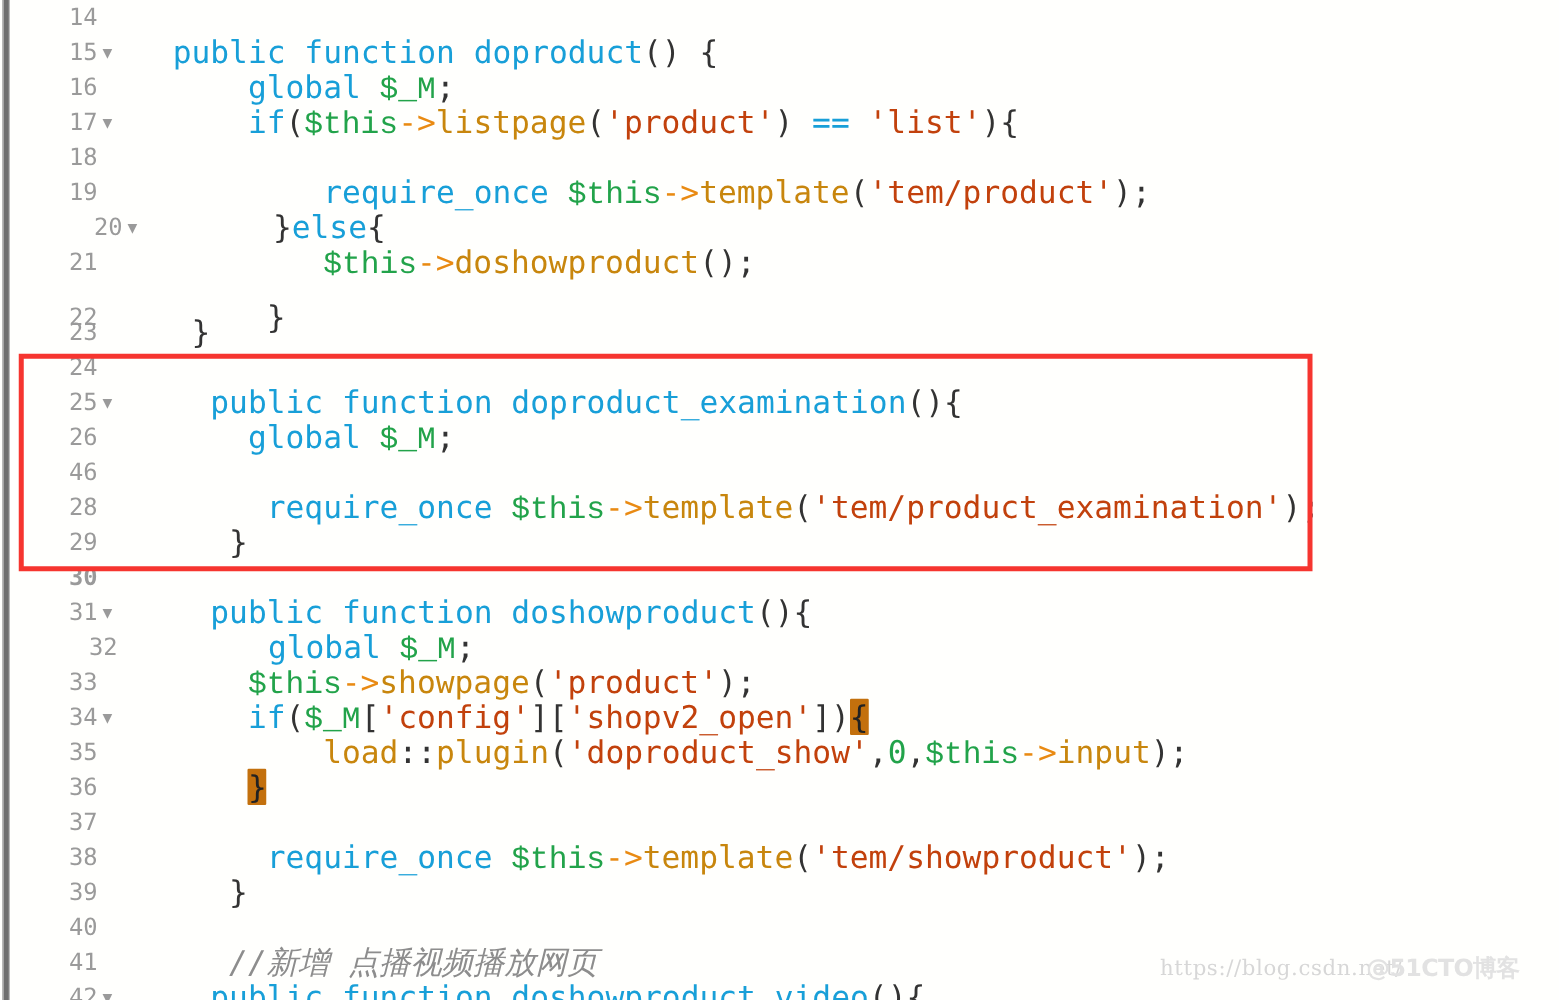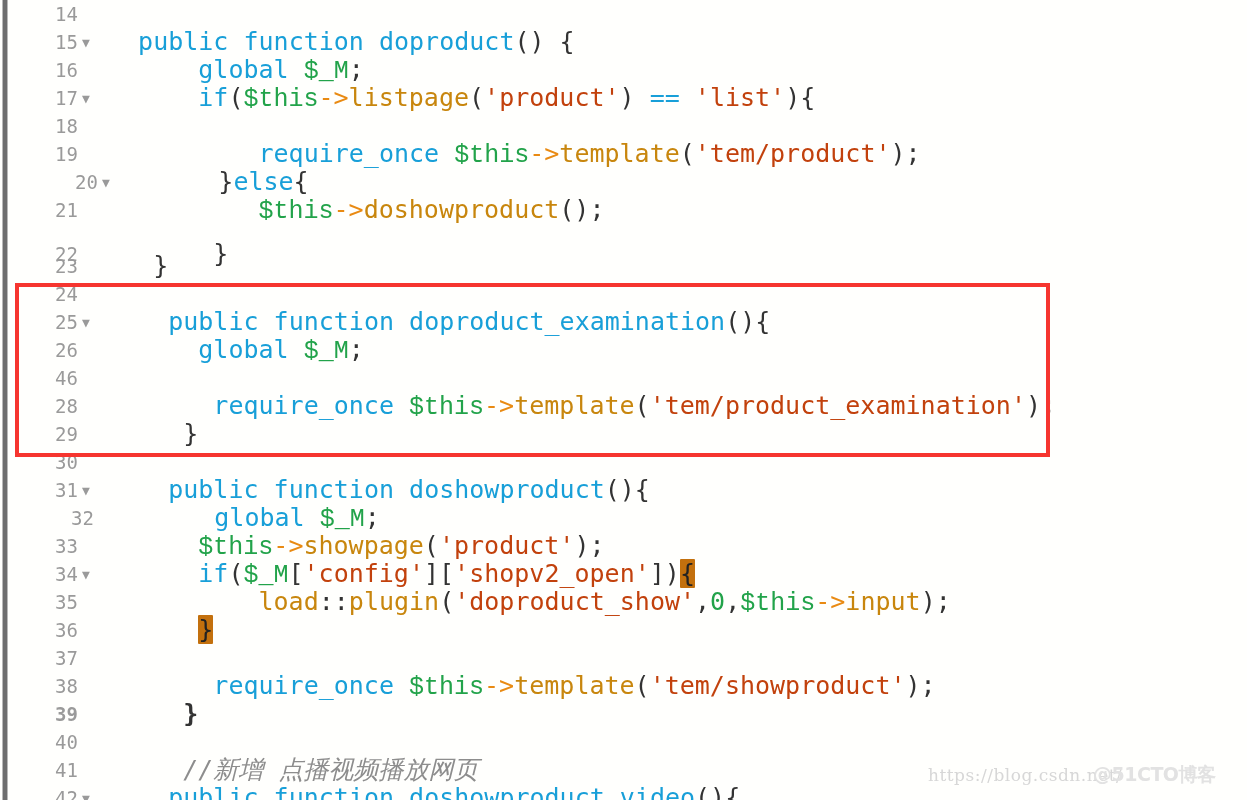--- a/index.html
+++ b/index.html
@@ -151,30 +151,30 @@
       <div class="line" style="top: 168px; position: absolute; left: 0px; width: 1247px; margin-left: 20px;"><div class="gutter"><span class="num">20</span><span class="fold">▼</span></div><div class="content"><span class="punc">      </span><span class="punc">}</span><span class="kw">else</span><span class="punc">{</span></div></div>
       <div class="line" style="top: 196px; position: absolute; left: 0px; width: 1237px;"><div class="gutter"><span class="num">21</span><span class="fold empty">&nbsp;</span></div><div class="content"><span class="punc">          </span><span class="var">$this</span><span class="arrow">-&gt;</span><span class="meth">doshowproduct</span><span class="punc">();</span></div></div>
       <div class="line" style="top: 240px; position: absolute; left: 0px; width: 1083px;"><div class="gutter"><span class="num">22</span><span class="fold empty">&nbsp;</span></div><div class="content"><span class="punc">       </span><span class="punc">}</span></div></div>
       <div class="line" style="top: 252px; position: absolute; left: 0px; width: 1247px;"><div class="gutter"><span class="num">23</span><span class="fold empty">&nbsp;</span></div><div class="content"><span class="punc">   </span><span class="punc">}</span></div></div>
       <div class="line" style="top: 280px; position: absolute; left: 0px; width: 1247px;"><div class="gutter"><span class="num">24</span><span class="fold empty">&nbsp;</span></div><div class="content"><span class="punc">     </span></div></div>
       <div class="line" style="top: 308px; position: absolute; left: 0px; width: 1247px;"><div class="gutter"><span class="num">25</span><span class="fold">▼</span></div><div class="content"><span class="punc">    </span><span class="kw">public</span><span class="punc"> </span><span class="kw">function</span><span class="punc"> </span><span class="fn">doproduct_examination</span><span class="punc">(){</span></div></div>
       <div class="line" style="top: 336px; position: absolute; left: 0px; width: 1247px;"><div class="gutter"><span class="num">26</span><span class="fold empty">&nbsp;</span></div><div class="content"><span class="punc">      </span><span class="kw">global</span><span class="punc"> </span><span class="var">$_M</span><span class="punc">;</span></div></div>
       <div class="line" style="top: 364px; position: absolute; left: 0px; width: 1247px;"><div class="gutter"><span class="num">46</span><span class="fold empty">&nbsp;</span></div><div class="content"></div></div>
       <div class="line" style="top: 392px; position: absolute; left: 0px; width: 1247px;"><div class="gutter"><span class="num">28</span><span class="fold empty">&nbsp;</span></div><div class="content"><span class="punc">       </span><span class="kw">require_once</span><span class="punc"> </span><span class="var">$this</span><span class="arrow">-&gt;</span><span class="meth">template</span><span class="punc">(</span><span class="str">'tem/product_examination'</span><span class="punc">);</span></div></div>
       <div class="line" style="top: 420px; position: absolute; left: 0px; width: 1063px;"><div class="gutter"><span class="num">29</span><span class="fold empty">&nbsp;</span></div><div class="content"><span class="punc">     </span><span class="punc">}</span></div></div>
-      <div class="line" style="top: 448px; position: absolute; left: 0px; width: 1247px;"><div class="gutter"><span class="num">30</span><span class="fold empty">&nbsp;</span></div><div class="content"></div></div>
+      <div class="line" style="top: 448px; position: absolute; left: 0px; width: 1247px; font-weight: bold;"><div class="gutter"><span class="num">30</span><span class="fold empty">&nbsp;</span></div><div class="content"></div></div>
       <div class="line" style="top: 476px; position: absolute; left: 0px; width: 1247px;"><div class="gutter"><span class="num">31</span><span class="fold">▼</span></div><div class="content"><span class="punc">    </span><span class="kw">public</span><span class="punc"> </span><span class="kw">function</span><span class="punc"> </span><span class="fn">doshowproduct</span><span class="punc">(){</span></div></div>
       <div class="line" style="top: 504px; position: absolute; left: 0px; width: 1247px; margin-left: 16px;"><div class="gutter"><span class="num">32</span><span class="fold empty">&nbsp;</span></div><div class="content"><span class="punc">      </span><span class="kw">global</span><span class="punc"> </span><span class="var">$_M</span><span class="punc">;</span></div></div>
       <div class="line" style="top: 532px; position: absolute; left: 0px; width: 1247px;"><div class="gutter"><span class="num">33</span><span class="fold empty">&nbsp;</span></div><div class="content"><span class="punc">      </span><span class="var">$this</span><span class="arrow">-&gt;</span><span class="meth">showpage</span><span class="punc">(</span><span class="str">'product'</span><span class="punc">);</span></div></div>
       <div class="line" style="top: 560px; position: absolute; left: 0px; width: 1247px;"><div class="gutter"><span class="num">34</span><span class="fold">▼</span></div><div class="content"><span class="punc">      </span><span class="kw">if</span><span class="punc">(</span><span class="var">$_M</span><span class="punc">[</span><span class="str">'config'</span><span class="punc">][</span><span class="str">'shopv2_open'</span><span class="punc">])</span><span class="brace-hl">{</span></div></div>
       <div class="line" style="top: 588px; position: absolute; left: 0px; width: 1247px;"><div class="gutter"><span class="num">35</span><span class="fold empty">&nbsp;</span></div><div class="content"><span class="punc">          </span><span class="meth">load</span><span class="punc">::</span><span class="meth">plugin</span><span class="punc">(</span><span class="str">'doproduct_show'</span><span class="punc">,</span><span class="num2">0</span><span class="punc">,</span><span class="var">$this</span><span class="arrow">-&gt;</span><span class="meth">input</span><span class="punc">);</span></div></div>
       <div class="line" style="top: 616px; position: absolute; left: 0px; width: 1066px;"><div class="gutter"><span class="num">36</span><span class="fold empty">&nbsp;</span></div><div class="content"><span class="punc">      </span><span class="brace-hl">}</span></div></div>
       <div class="line" style="top: 644px; position: absolute; left: 0px; width: 1247px;"><div class="gutter"><span class="num">37</span><span class="fold empty">&nbsp;</span></div><div class="content"></div></div>
       <div class="line" style="top: 672px; position: absolute; left: 0px; width: 1247px;"><div class="gutter"><span class="num">38</span><span class="fold empty">&nbsp;</span></div><div class="content"><span class="punc">       </span><span class="kw">require_once</span><span class="punc"> </span><span class="var">$this</span><span class="arrow">-&gt;</span><span class="meth">template</span><span class="punc">(</span><span class="str">'tem/showproduct'</span><span class="punc">);</span></div></div>
-      <div class="line" style="top: 700px; position: absolute; left: 0px; width: 1247px; font-weight: bold;"><div class="gutter"><span class="num">39</span><span class="fold empty">&nbsp;</span></div><div class="content"><span class="punc">     </span><span class="punc">}</span></div></div>
+      <div class="line" style="top: 700px; position: absolute; left: 0px; width: 1247px;"><div class="gutter"><span class="num">39</span><span class="fold empty">&nbsp;</span></div><div class="content"><span class="punc">     </span><span class="punc">}</span></div></div>
       <div class="line" style="top: 728px; position: absolute; left: 0px; width: 1247px;"><div class="gutter"><span class="num">40</span><span class="fold empty">&nbsp;</span></div><div class="content"></div></div>
       <div class="line" style="top: 756px; position: absolute; left: 0px; width: 1247px;"><div class="gutter"><span class="num">41</span><span class="fold empty">&nbsp;</span></div><div class="content"><span class="punc">     </span><span class="cmt">//新增 点播视频播放网页</span></div></div>
       <div class="line" style="top: 784px; position: absolute; left: 0px; width: 1247px;"><div class="gutter"><span class="num">42</span><span class="fold">▼</span></div><div class="content"><span class="punc">    </span><span class="kw">public</span><span class="punc"> </span><span class="kw">function</span><span class="punc"> </span><span class="fn">doshowproduct_video</span><span class="punc">(){</span></div></div>
     </div>
 
   <div id="red-box"></div>
 
   <div class="watermark" id="wm-url">https://blog.csdn.net/</div>
 
   <div class="watermark" id="wm-brand">@51CTO博客</div>

